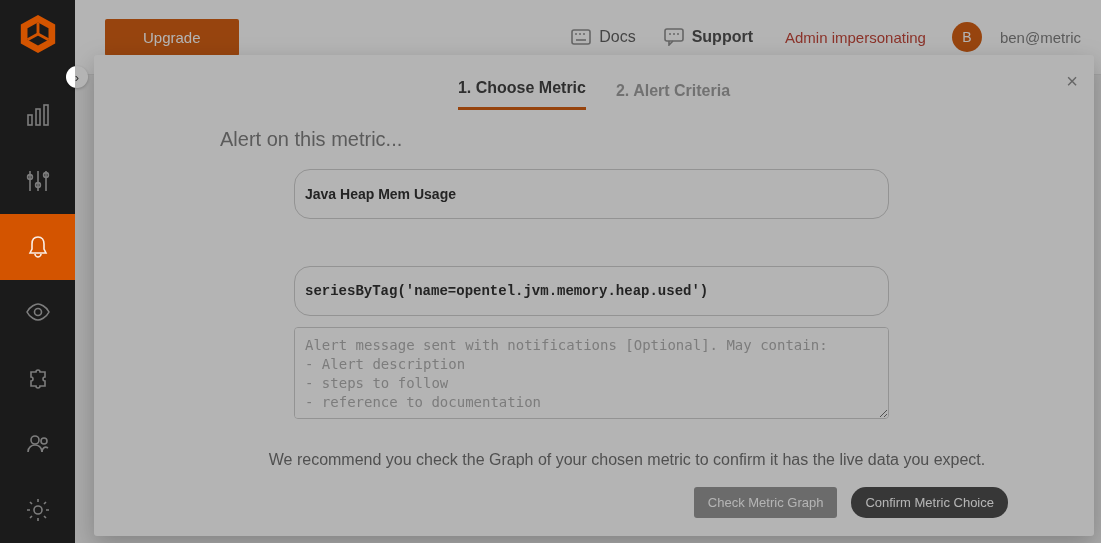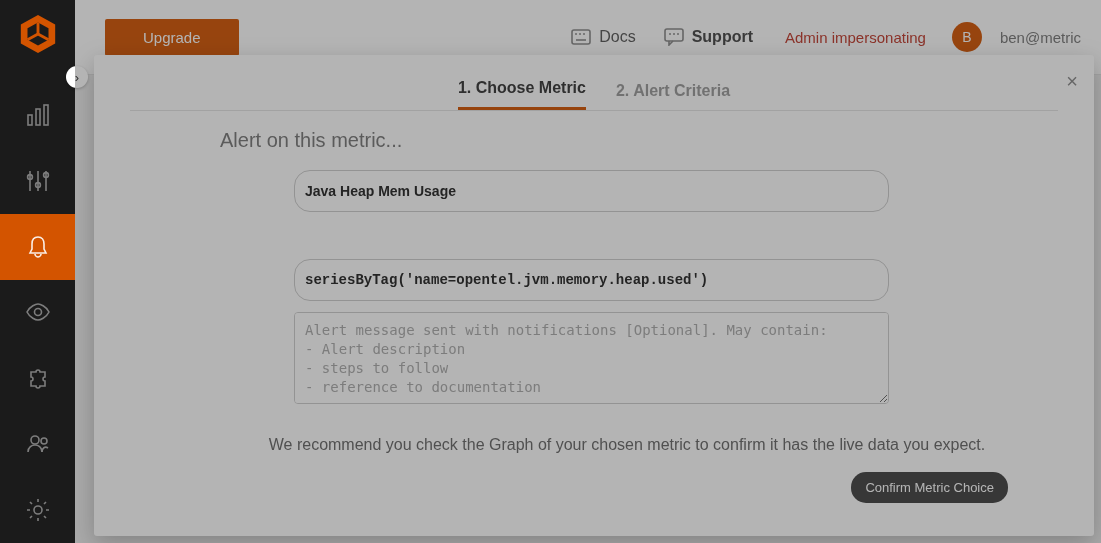--- a/index.html
+++ b/index.html
@@ -54,21 +54,21 @@
   .tabs { display:flex; justify-content:center; gap:30px; padding-top:24px;align-items:flex-end; }
   .tab { font-size:16px; font-weight:600; color:#999; padding-bottom:10px; }
   .tab.active { color:#333; border-bottom:3px solid #d35400; }
   .tab-underline { height:1px; background:#e3e3e3; margin:0 36px; }
   
   .modal-body { flex:1; padding:18px 60px 18px 126px; display:flex; flex-direction:column; }
   .heading { font-size:20px; color:#777; font-weight:500; margin-bottom:18px; margin-left:0px; }
 
   .field-stack { width:595px; margin-left:74px; display:flex; flex-direction:column; gap:11px; }
   .text-input {
-    width:100%; height:42px; border:1px solid #ccc; border-radius:16px; padding:0 10px;
+    width:100%; height:50px; border:1px solid #ccc; border-radius:16px; padding:0 10px;
     font-size:14px; color:#222; font-weight:600;
   }
   .text-input.mono { font-family:Liberation Mono, monospace; font-weight:600;margin-top:36px; }
   .textarea {
     width:100%; height:92px; border:1px solid #ccc; border-radius:4px; padding:8px 10px;
     font-size:14px; color:#222; resize:both; line-height:1.35;
   }
   .textarea::placeholder { color:#aaa; white-space:pre-line; }
 
   .recommend { text-align:center; color:#666; font-size:16px; margin-top:32px;}
@@ -202,16 +202,17 @@
       <input class="text-input mono" type="text" value="seriesByTag('name=opentel.jvm.memory.heap.used')" style="">
       <textarea class="textarea" placeholder="Alert message sent with notifications [Optional]. May contain:
 - Alert description
 - steps to follow
 - reference to documentation" style=""></textarea>
     </div>
 
     <div class="recommend">We recommend you check the Graph of your chosen metric to confirm it has the live data you expect.</div>
 
     <div class="modal-footer">
+      <button class="btn btn-grey">Check Metric Graph</button>
       <button class="btn btn-green">Confirm Metric Choice</button>
     </div>
   </div>
 </div>
 
 </body></html>

